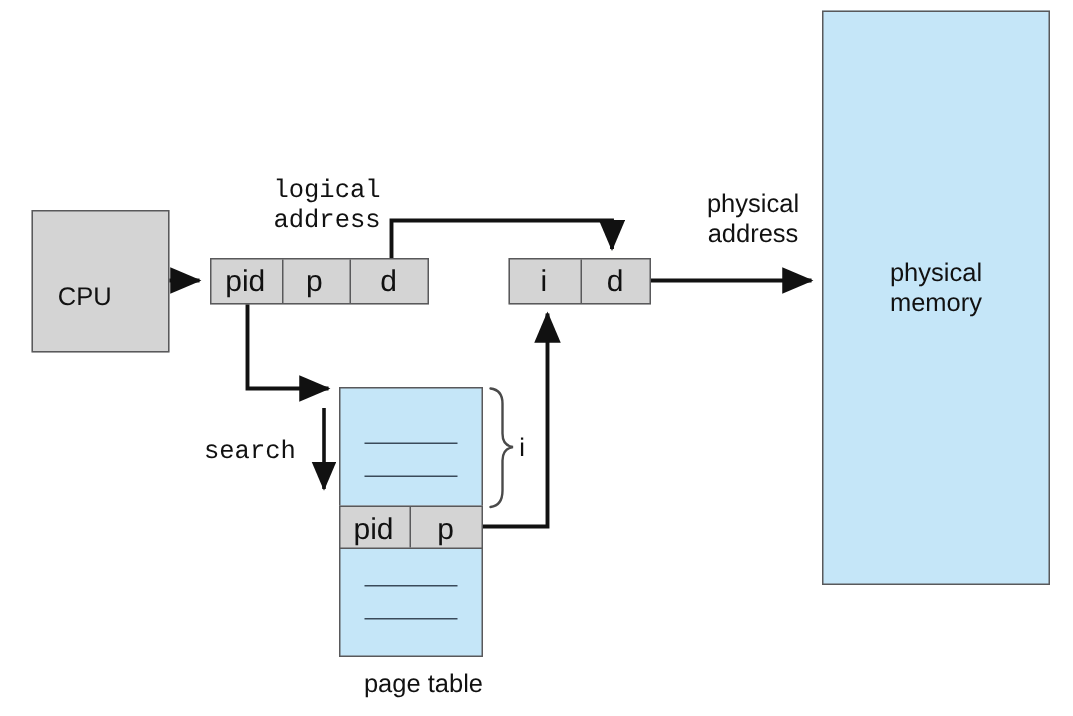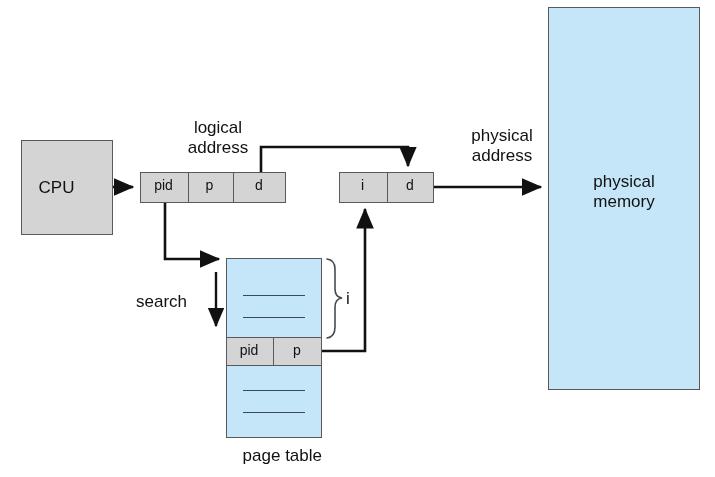--- a/index.html
+++ b/index.html
@@ -6,36 +6,36 @@
   body{width:715px;height:477px;position:relative;overflow:hidden;
        font-family:"Liberation Sans",sans-serif;color:#111;}
   #stage{position:absolute;left:0;top:0;width:715px;height:477px;}
 
   .box{position:absolute;box-sizing:border-box;border:1.5px solid #59595b;}
   .gray{background:#d4d4d4;}
   .blue{background:#c5e6f8;}
 
   .lbl{position:absolute;font-size:17px;line-height:20px;color:#111;
        text-align:center;white-space:pre-line;}
-  .cellText{position:absolute;font-size:14px;line-height:1;color:#111;
+  .cellText{position:absolute;font-size:20px;line-height:1;color:#111;
             text-align:center;}
 
   
   #cpu-box{left:21px;top:140px;width:92px;height:95px;}
-  #cpu-label{left:21px;top:178px;width:71px;}
+  #cpu-label{left:21px;top:188px;width:71px;}
 
   
   #la-box{left:140px;top:172px;width:146px;height:31px;}
   .vdiv{position:absolute;top:0;bottom:0;width:0;border-left:1.5px solid #59595b;}
   #la-d1{left:47px;}
   #la-d2{left:92px;}
   #la-pid{left:140px;top:178px;width:47px;}
   #la-p{left:187px;top:178px;width:45px;}
   #la-d{left:232px;top:178px;width:54px;}
-  #logical-address-label{left:158px;top:118px;width:120px;}
+  #logical-address-label{left:158px;top:118px;width:120px;font-family:Liberation Mono, monospace;}
 
   
   #pa-box{left:339px;top:172px;width:95px;height:31px;}
   #pa-d1{left:47px;}
   #pa-i{left:339px;top:178px;width:47px;}
   #pa-d{left:386px;top:178px;width:48px;}
   #physical-address-label{left:447px;top:126px;width:110px;}
 
   
   #pm-box{left:548px;top:7px;width:152px;height:383px;}
@@ -47,21 +47,21 @@
   #pt-d1{left:46px;}
   #pt-pid{left:226px;top:343px;width:46px;}
   #pt-p{left:272px;top:343px;width:50px;}
   #page-table-label{left:226px;top:446px;width:96px;text-align:right;}
   .ptline{position:absolute;height:0;border-top:1.3px solid #3a4a5a;}
   #ptl1{left:243px;top:295px;width:62px;}
   #ptl2{left:243px;top:317px;width:62px;}
   #ptl3{left:243px;top:390px;width:62px;}
   #ptl4{left:243px;top:412px;width:62px;}
 
-  #search-label{left:136px;top:292px;width:72px;text-align:left;}
+  #search-label{left:136px;top:292px;width:72px;text-align:left;font-family:Liberation Mono, monospace;}
   #i-label{left:341px;top:289px;width:14px;}
 
   svg#wires{position:absolute;left:0;top:0;width:715px;height:477px;
             overflow:visible;pointer-events:none;}
 </style>
 </head>
 <body>
 
 <div id="stage">
 

